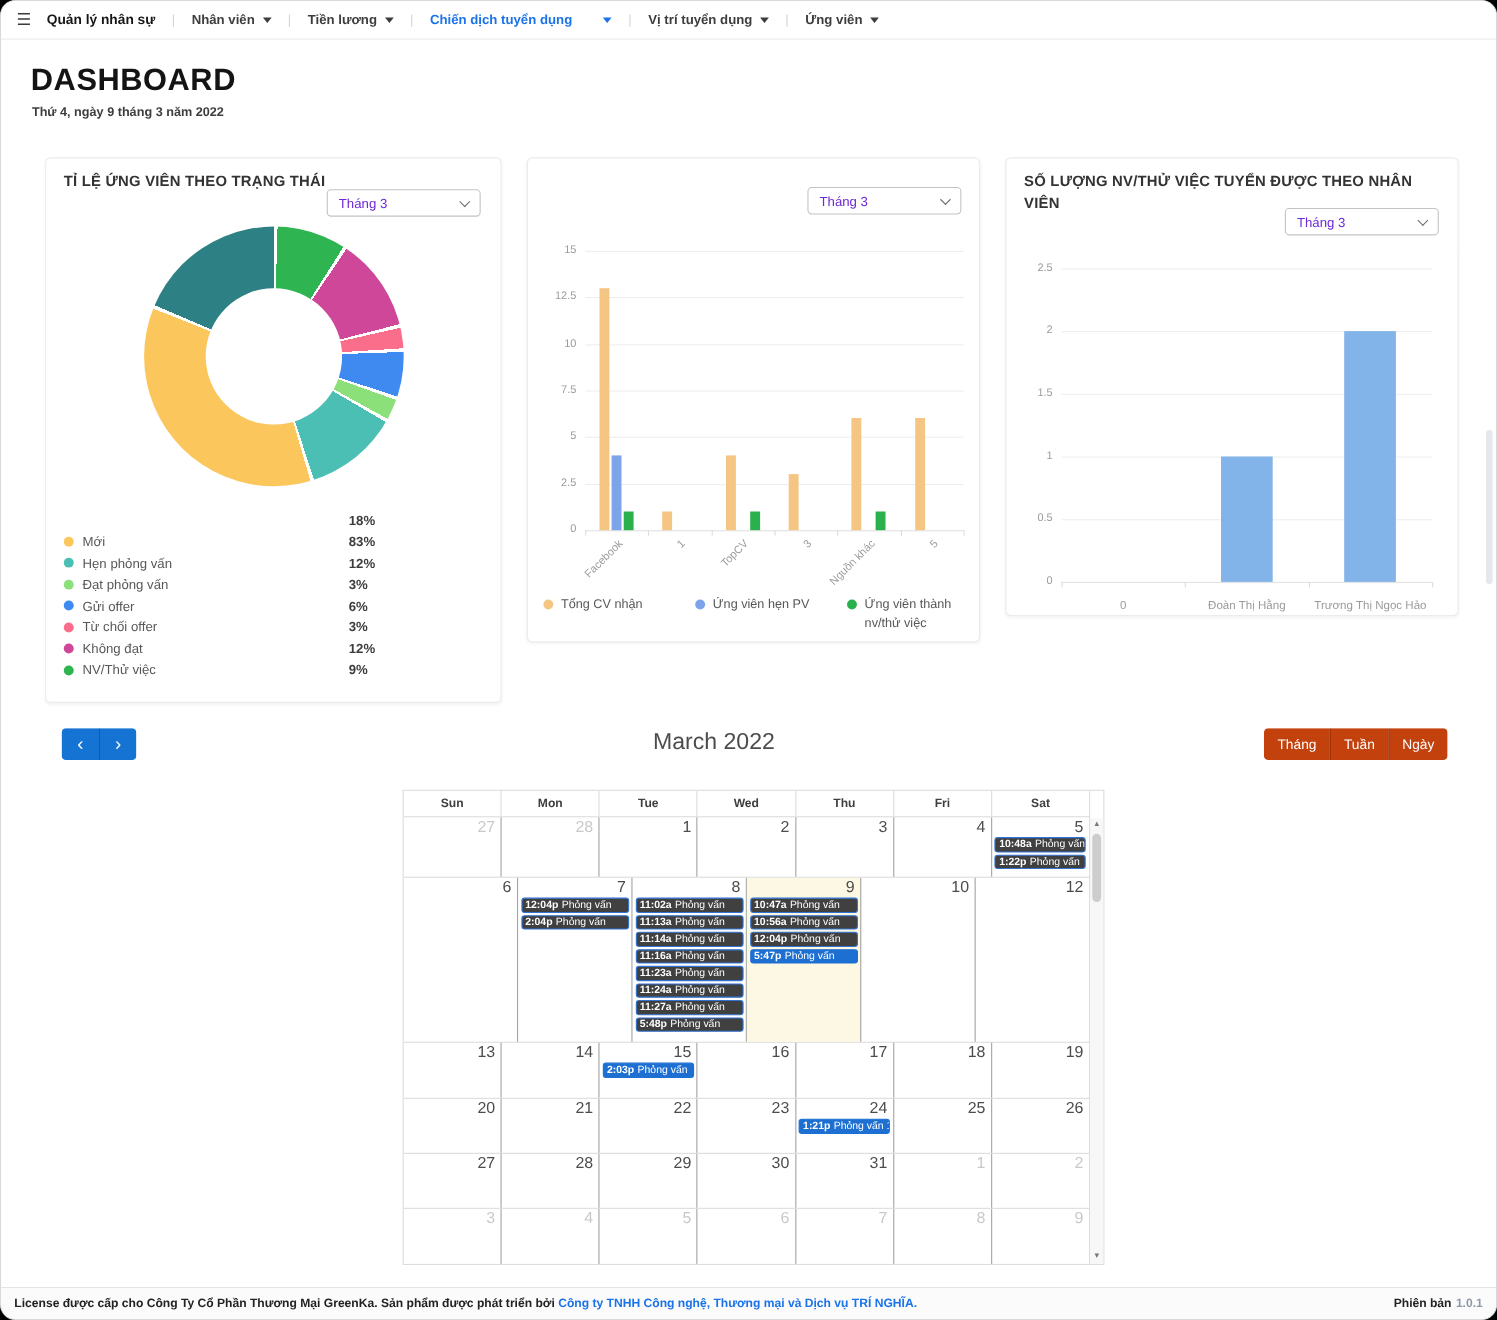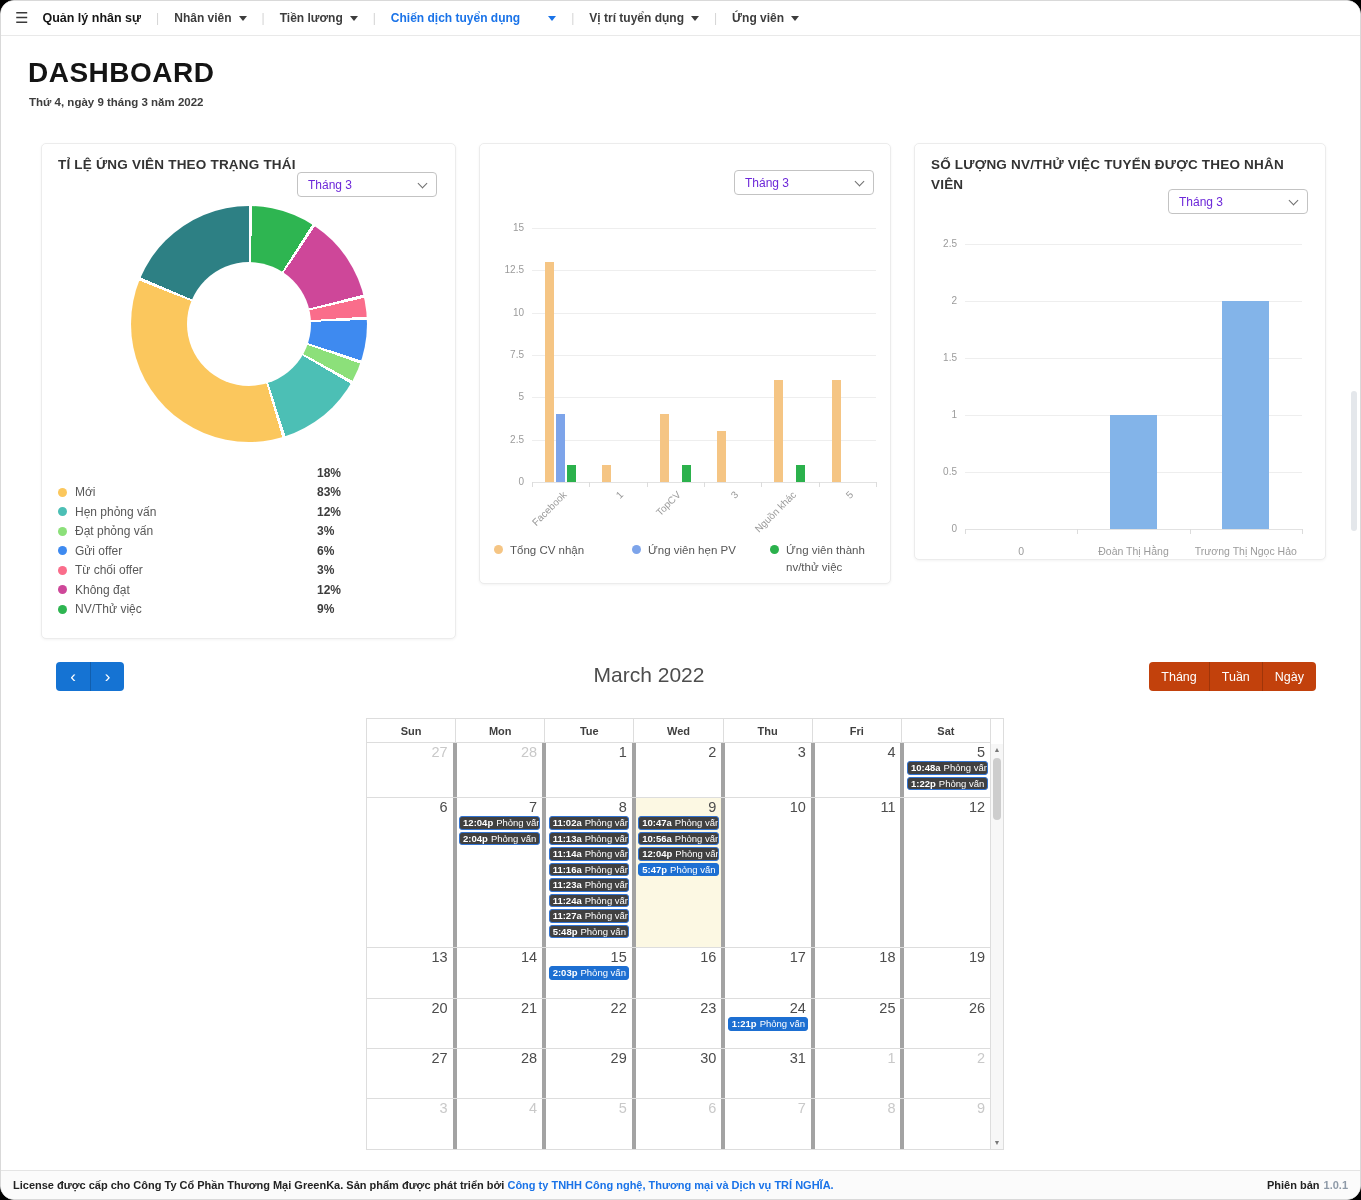--- a/index.html
+++ b/index.html
@@ -66,21 +66,21 @@
   .cal-views { position:absolute; right:44px; top:661px; display:flex; height:29px; border-radius:4px; overflow:hidden; }
   .cal-views .view-btn { background:#c2410c; color:#fff; font-size:12.5px; padding:0 12px; display:flex; align-items:center; cursor:pointer; }
   .cal-views .view-btn + .view-btn { border-left:1px solid rgba(0,0,0,.18); }
 
   .cal-grid { position:absolute; left:365px; top:717px; width:638px; border:1px solid #ddd; background:#fff; }
   .cal-dow { display:flex; height:24px; border-bottom:1px solid #ddd; margin-right:12px; border-right:1px solid #ddd; }
   .cal-dow .dow { flex:1; text-align:center; font-size:11px; font-weight:700; color:#3f3f3f; line-height:24px; border-right:1px solid #ddd; }
   .cal-dow .dow:last-child { border-right:none; }
   .cal-row { display:flex; border-bottom:1px solid #ddd; margin-right:12px; border-right:1px solid #ddd; }
   .cal-row:last-child { border-bottom:none; }
-  .cal-cell { flex:1; border-right:4px solid #a3a3a3; position:relative; overflow:hidden; cursor:pointer; }
+  .cal-cell { flex:1; border-right:1px solid #a3a3a3; position:relative; overflow:hidden; cursor:pointer; }
   .cal-cell:last-child { border-right:none; }
   .cal-cell.today { background:#fcf8e3; }
   .daynum { text-align:right; padding:1px 5px 1px 0; font-size:14.5px; color:#4c4c4c; }
   .cal-cell.other .daynum { color:#c9c9c9; }
   .evts { padding:0 2.5px; }
   .evt { display:flex; gap:3px; align-items:center; height:13.5px; border-radius:3px; margin-bottom:2px; padding:0 3px; font-size:9.5px; line-height:11px; color:#fff; white-space:nowrap; overflow:hidden; cursor:pointer; }
   .evt b { font-weight:700; }
   .evt.red  { background:#404040; border:1px solid #3173d2; }
   .evt.blue { background:#1d6fd2; border:1px solid #1d6fd2; }
 
@@ -457,24 +457,20 @@
                 <b>5:47p</b>
                 <span>Phỏng vấn</span>
               </div>
             </div>
           </div>
           <div class="cal-cell">
             <div class="daynum">10</div>
             <div class="evts"></div>
           </div>
           <div class="cal-cell">
-            <div class="daynum">11</div>
-            <div class="evts"></div>
-          </div>
-          <div class="cal-cell">
             <div class="daynum">12</div>
             <div class="evts"></div>
           </div>
         </div>
         <div class="cal-row" style="height: 51px;">
           <div class="cal-cell">
             <div class="daynum">13</div>
             <div class="evts"></div>
           </div>
           <div class="cal-cell">

